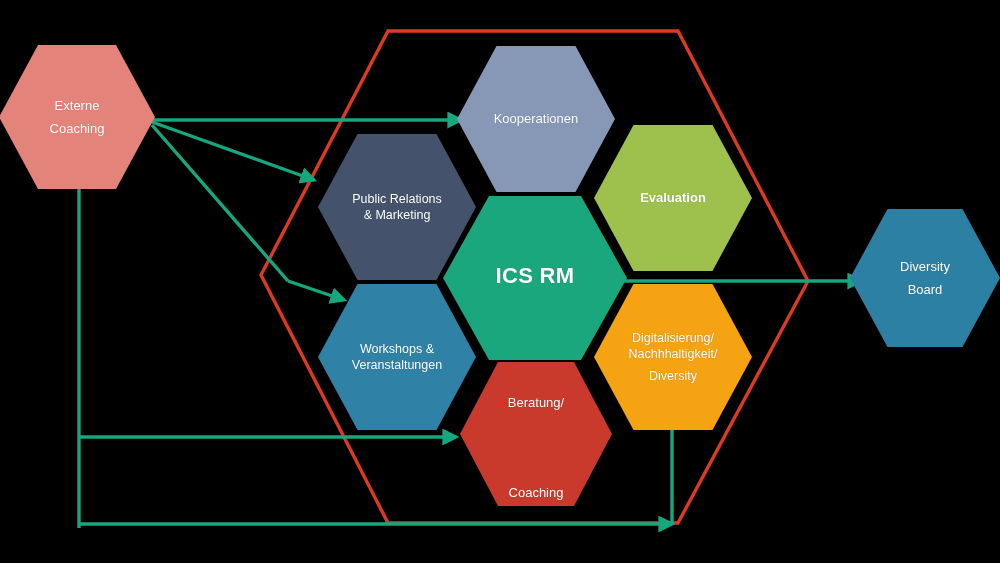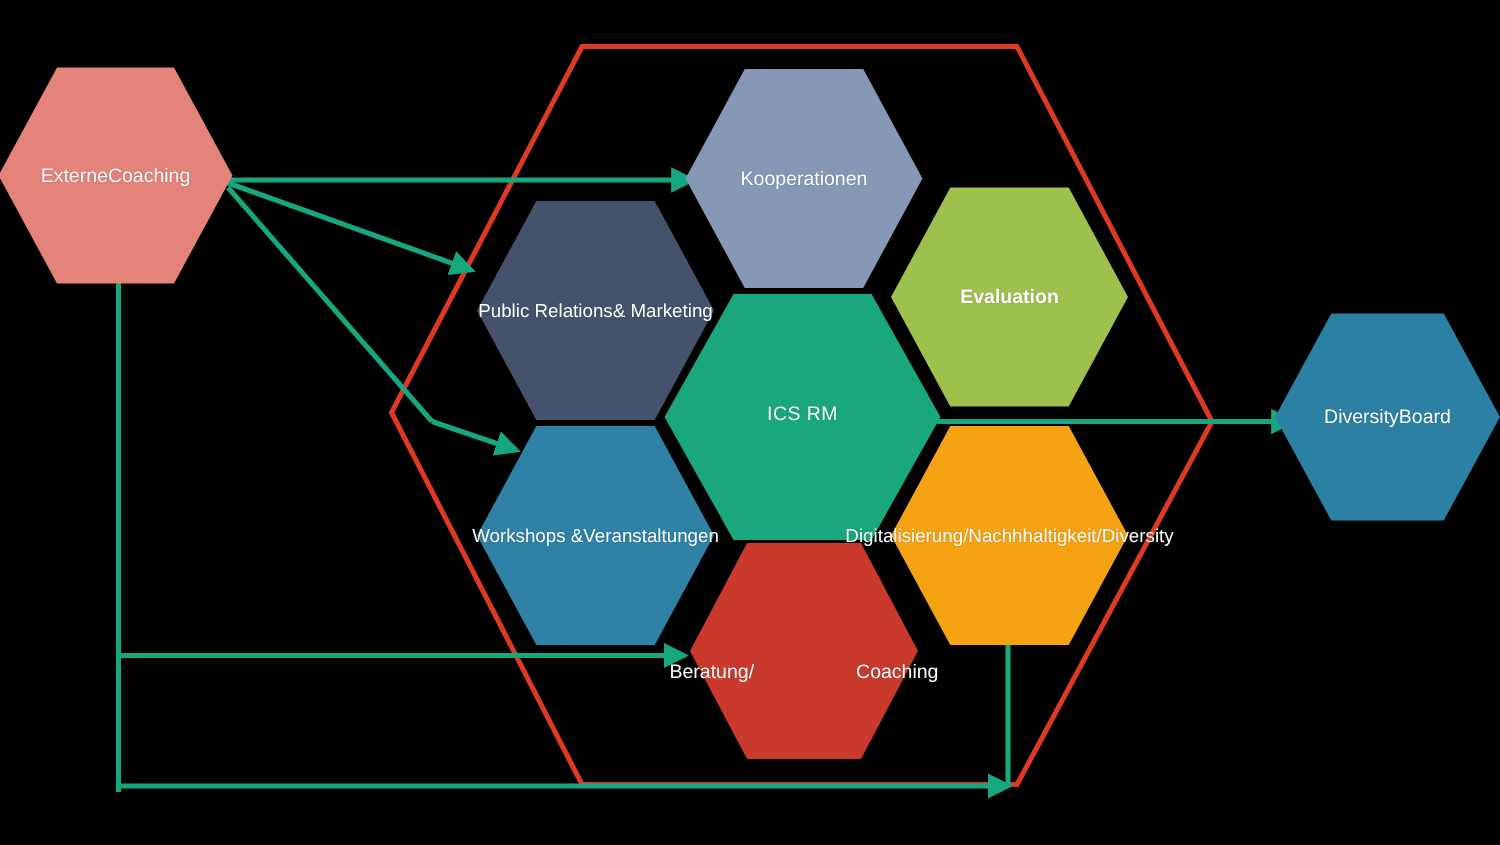--- a/index.html
+++ b/index.html
@@ -13,28 +13,28 @@
   }
   #diagram-svg{position:absolute;left:0;top:0;width:1000px;height:563px;}
   .hex-label{
     position:absolute;
     color:#ffffff;
     text-align:center;
     line-height:1.32;
     pointer-events:none;
     text-shadow:0 0 1px rgba(0,0,0,0.25);
     display:flex;
-    flex-direction:row;
+    flex-direction:column;
     align-items:center;
     justify-content:center;
   }
   .hex-label .ln{display:block;white-space:nowrap;}
   .lbl-sm{font-size:12.5px;}
   .lbl-md{font-size:13px;}
-  .lbl-core-title{font-size:13px;font-weight:normal;letter-spacing:0.3px;margin-bottom:4px;}
+  .lbl-core-title{font-size:22px;font-weight:bold;letter-spacing:0.3px;margin-bottom:4px;}
   .lbl-core-sub{font-size:13px;}
   .lbl-core-sub .ln{margin-top:2px;}
   .hex-label .gap{height:5px;}
 </style>
 </head>
 <body>
 
 <div id="stage">
   <svg id="diagram-svg" viewBox="0 0 1000 563" xmlns="http://www.w3.org/2000/svg">
     <defs>

